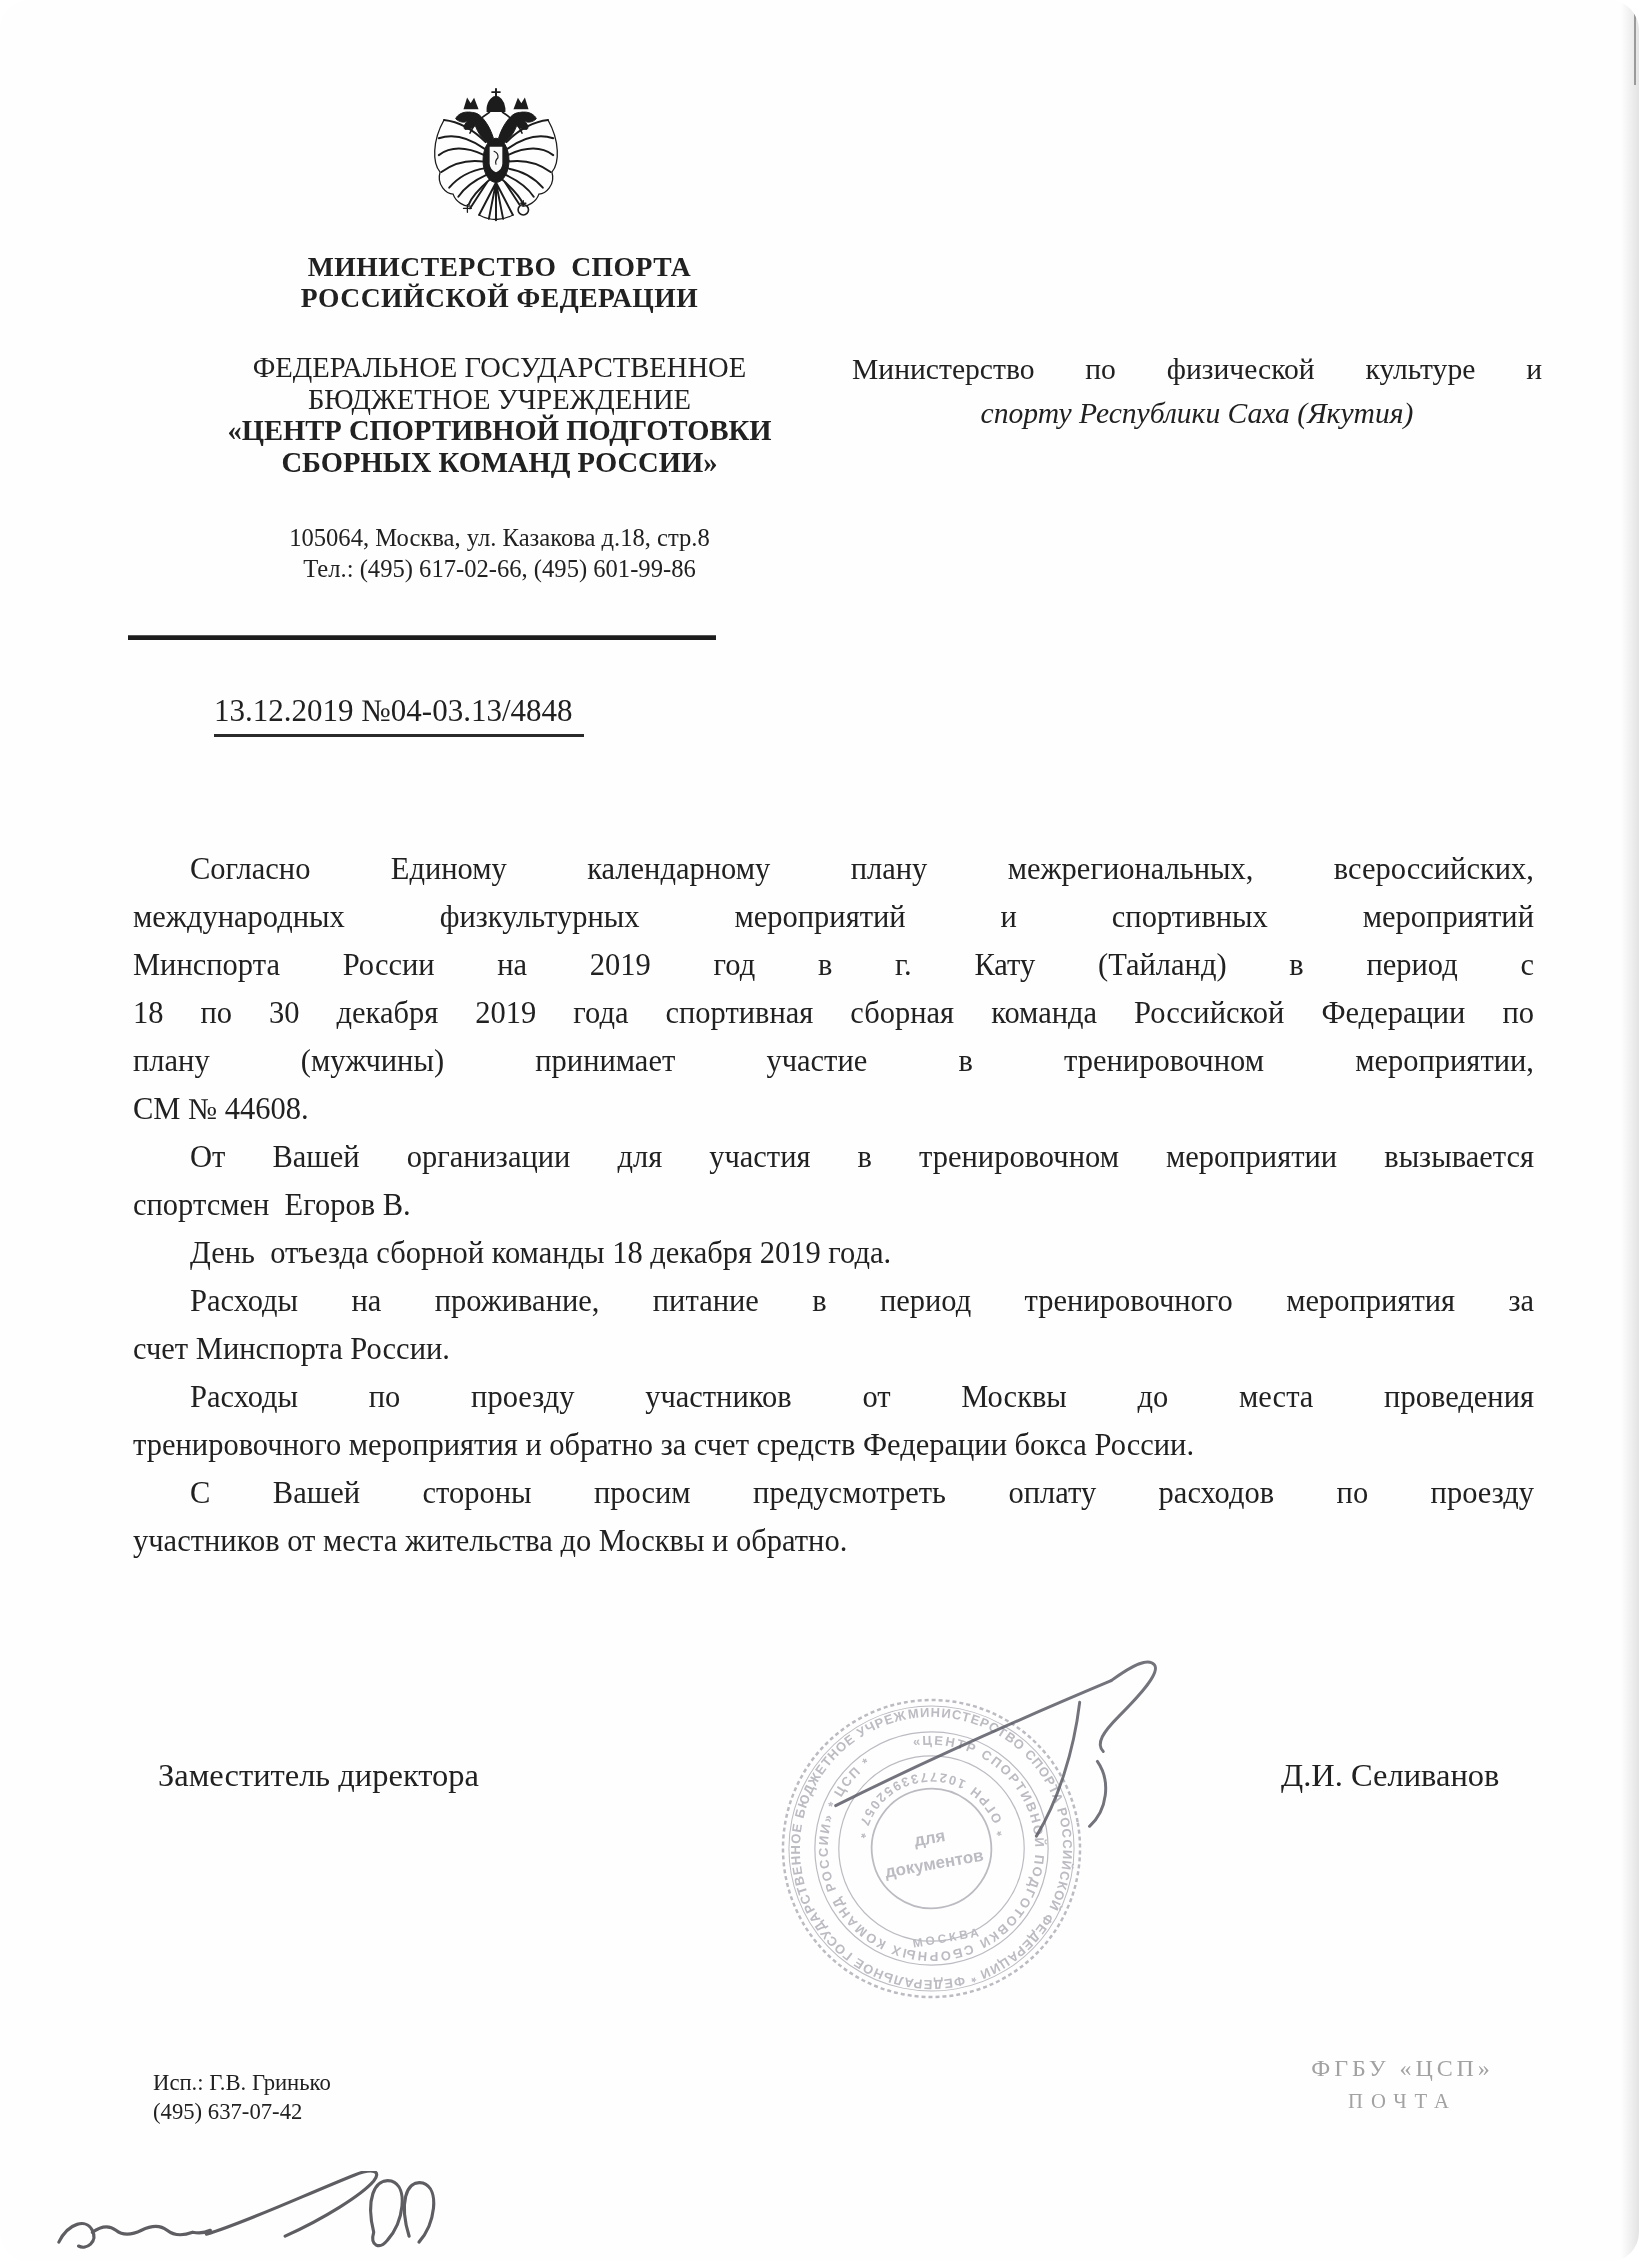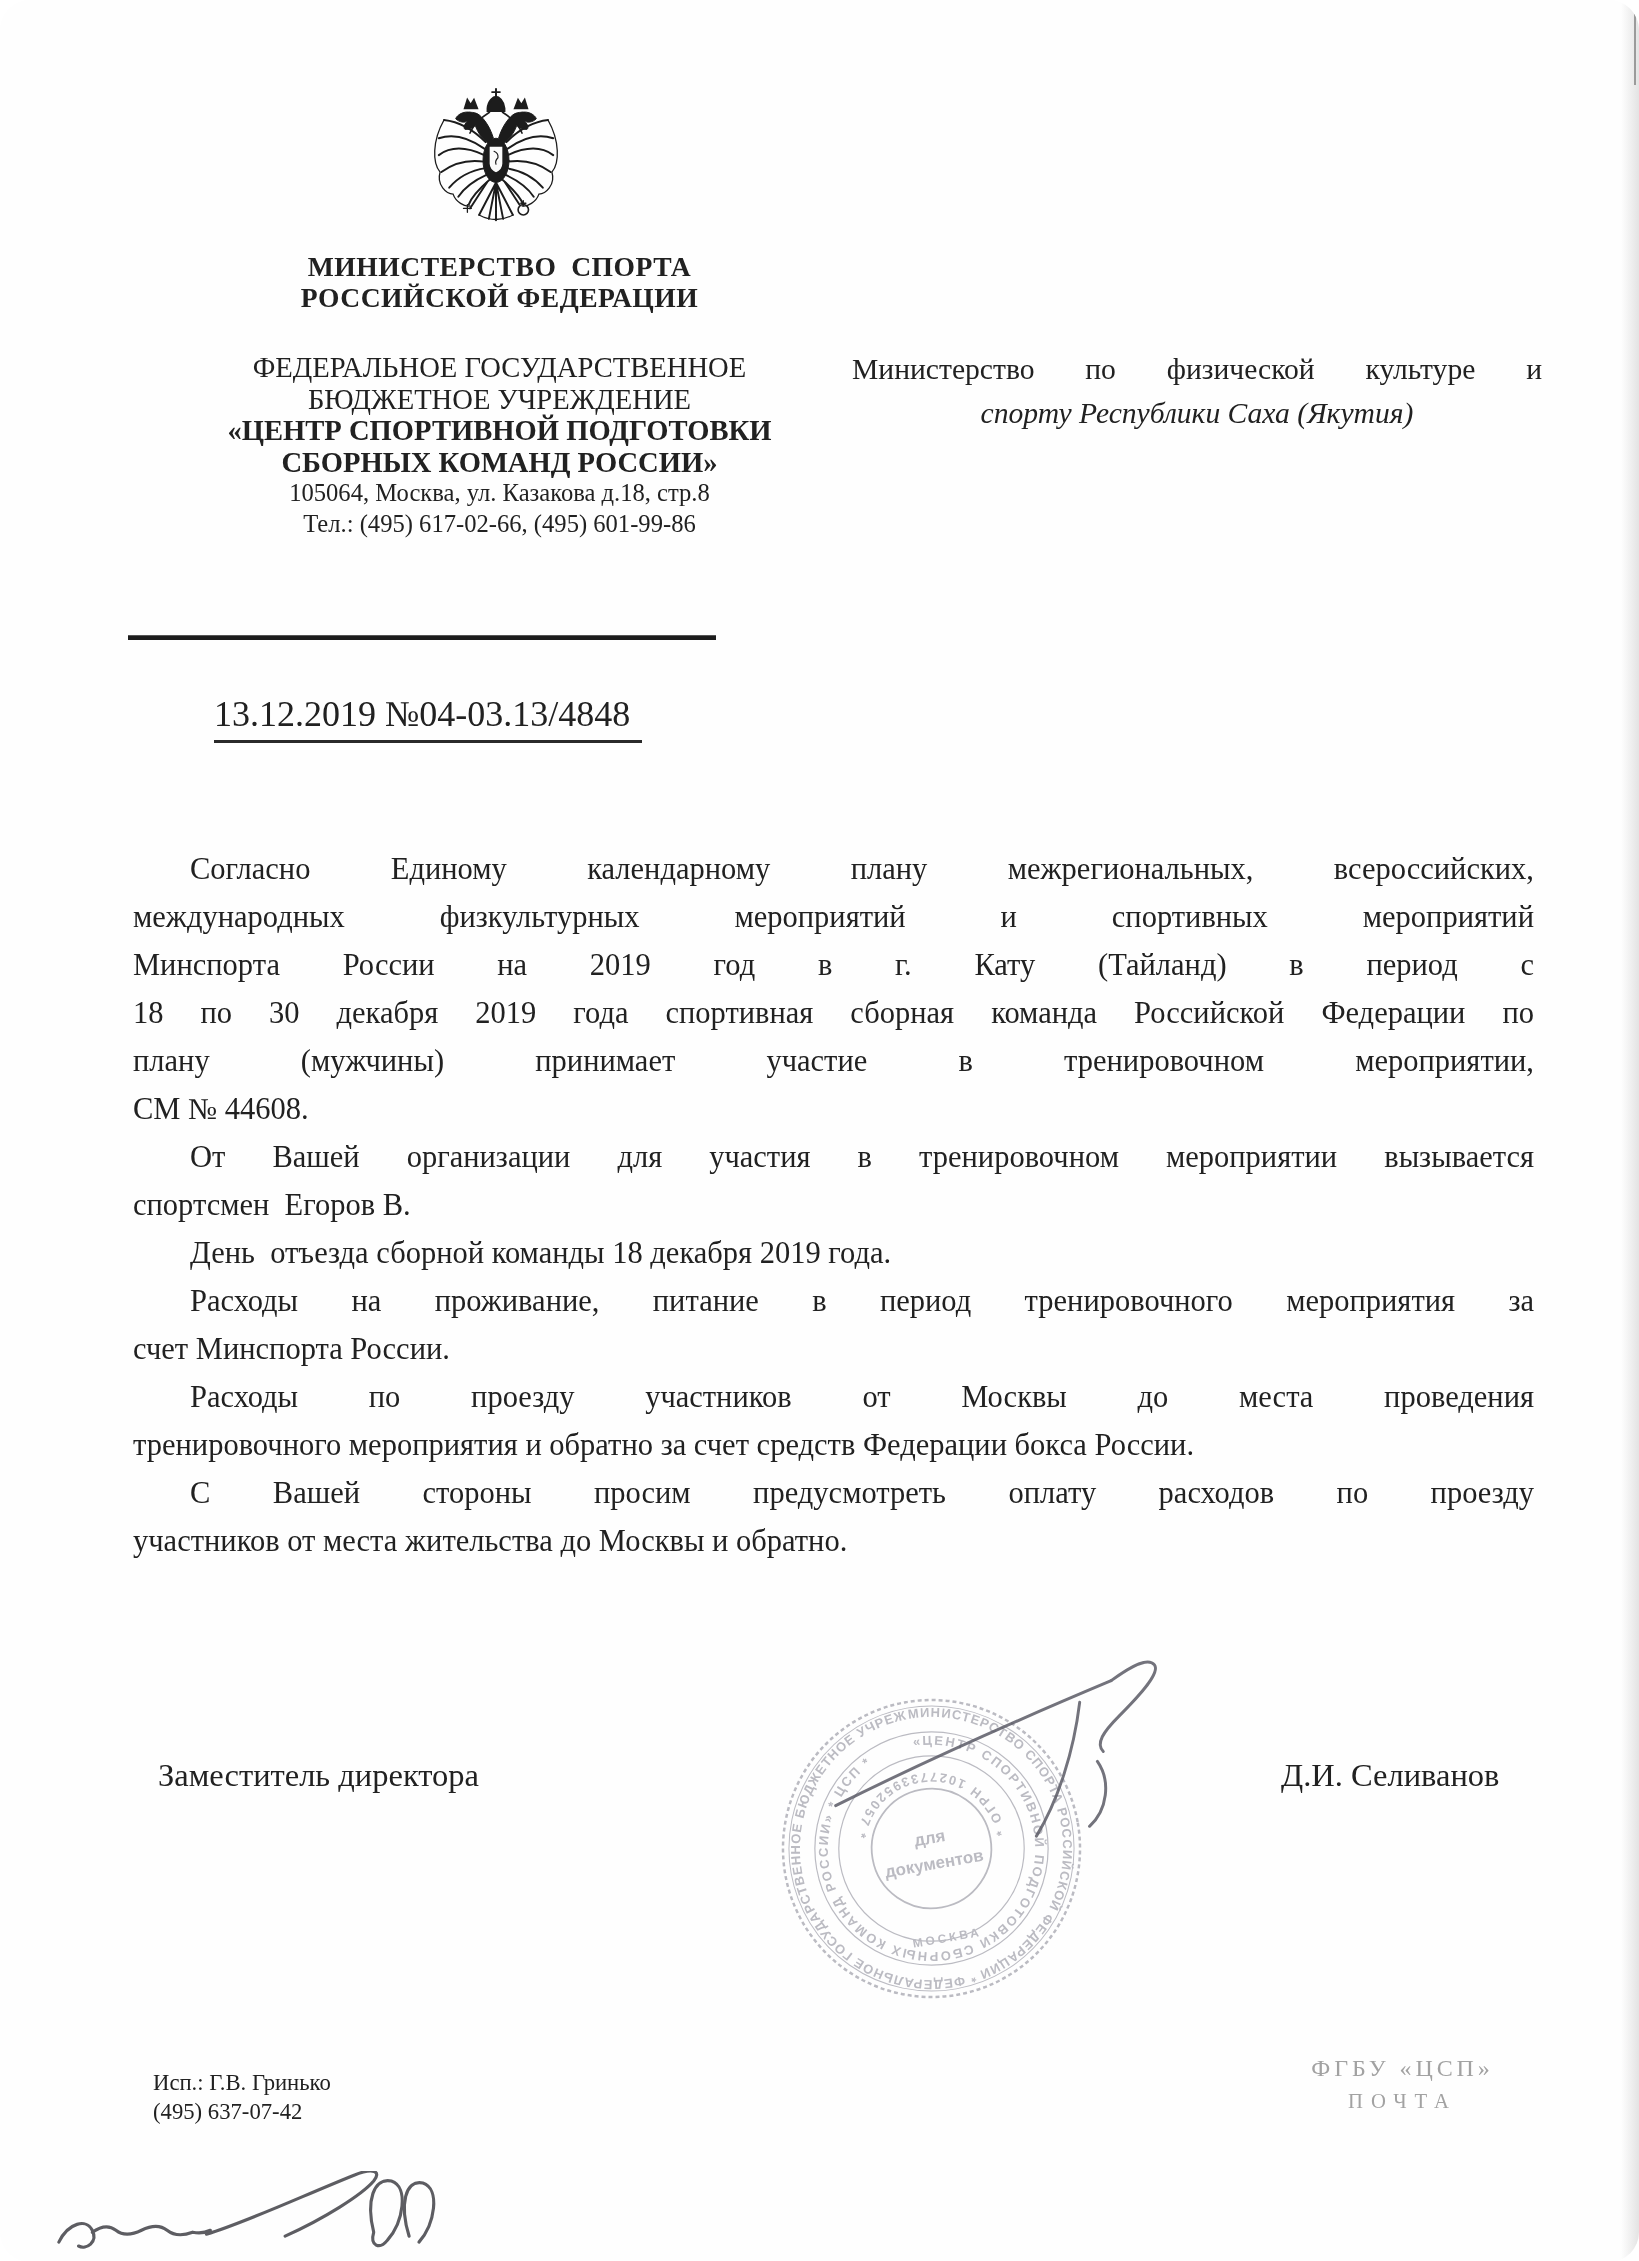--- a/index.html
+++ b/index.html
@@ -11,31 +11,31 @@
     font-family:"Liberation Serif", serif; color:#212121;border-radius:30px;
   }
   
   .coat { position:absolute; left:431px; top:85px; width:130px; height:165px; }
   .letterhead { position:absolute; left:143px; top:252px; width:713px; text-align:center; }
   .lh-line { white-space:pre-wrap; }
   .lh-ministry { font-weight:bold; font-size:27.6px; line-height:30.5px; letter-spacing:0.5px; }
   .lh-gap1 { margin-top:39px; }
   .lh-org { font-size:28.6px; line-height:31.5px; }
   .lh-org-b { font-weight:bold; }
-  .lh-gap2 { }
+  .lh-gap2 { margin-top:45px; }
   .lh-addr { font-size:24.6px; line-height:30.5px; }
   .separator { position:absolute; left:128px; top:635px; width:588px; height:4.9px;
     background:#1c1c1c; border-top:1px solid #555; }
   
   .recipient { position:absolute; left:852px; top:347px; width:690px;
     font-size:29.6px; line-height:44px; }
   .rcp-j { text-align:justify; text-align-last:justify; }
   .rcp-c { text-align:center;font-style:italic; }
   
-  .refline { position:absolute; left:214px; top:693px; font-size:36px; }
+  .refline { position:absolute; left:214px; top:693px; font-size:31px; }
   .refline span { display:inline-block; border-bottom:3px solid #2a2a2a; padding:0 11.8px 4.9px 0; }
   
   .body-text { position:absolute; left:133px; top:845px; width:1401px;
     font-size:30.5px; line-height:48px;font-family:Liberation Serif, serif; }
   .bl { min-height:48px; }
   .j { text-align:justify; text-align-last:justify; }
   .l { white-space:pre-wrap; }
   .ind { text-indent:57px; }
   
   .sig-title { position:absolute; left:158px; top:1757px; font-size:32.5px; }

